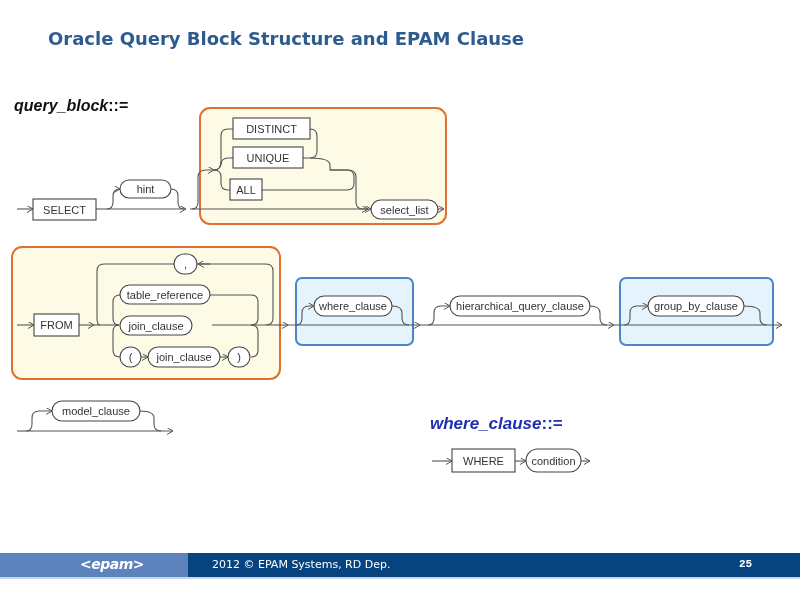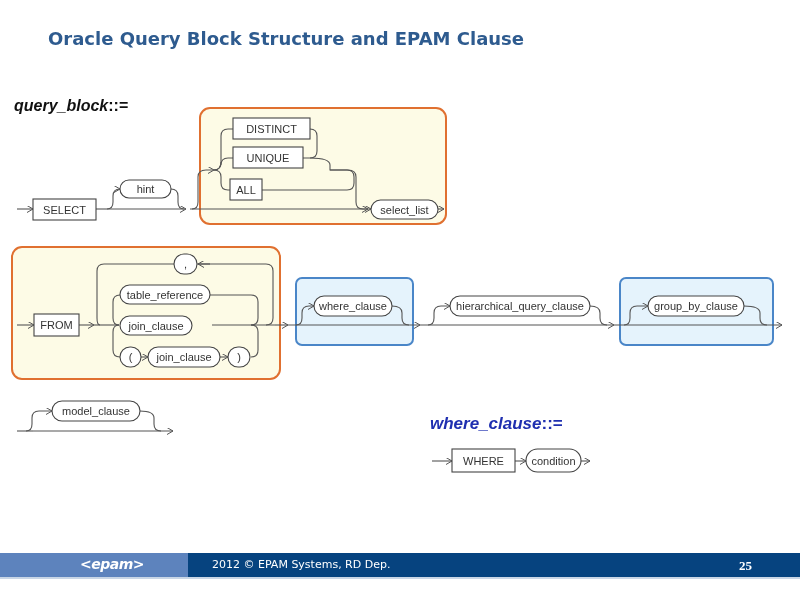--- a/index.html
+++ b/index.html
@@ -21,22 +21,22 @@
   .footer .logo-box { position: absolute; left: 0; top: 0; width: 188px; height: 24px; background: #5d83bd; }
   .footer .logo {
     position: absolute; left: 80px; top: 3px; color: #ffffff; font-family: "DejaVu Sans", sans-serif;
     font-weight: bold; font-style: italic; font-size: 14px; letter-spacing: -0.5px;
   }
   .footer .copy {
     position: absolute; left: 188px; top: 5px; color: #ffffff; font-family: "DejaVu Sans", sans-serif;
     font-size: 11px; white-space: nowrap; margin-left: 24px;
   }
   .footer .page {
-    position: absolute; left: 739px; top: 5px; color: #ffffff; font-family: Liberation Serif, serif;
-    font-size: 13px; font-weight: bold;
+    position: absolute; left: 739px; top: 5px; color: #ffffff; font-family: Liberation Mono, monospace;
+    font-size: 11px; font-weight: bold;
   }
   .footer-line { position: absolute; left: 0; top: 577px; width: 800px; height: 2px; background: #c9d6e6; }
 </style>
 </head>
 <body>
 
 <div class="title">Oracle Query Block Structure and EPAM Clause</div>
 
 <div class="prod-label" style="left:14px; top:97px;">
   <span>query_block</span><span class="sym">::=</span>

